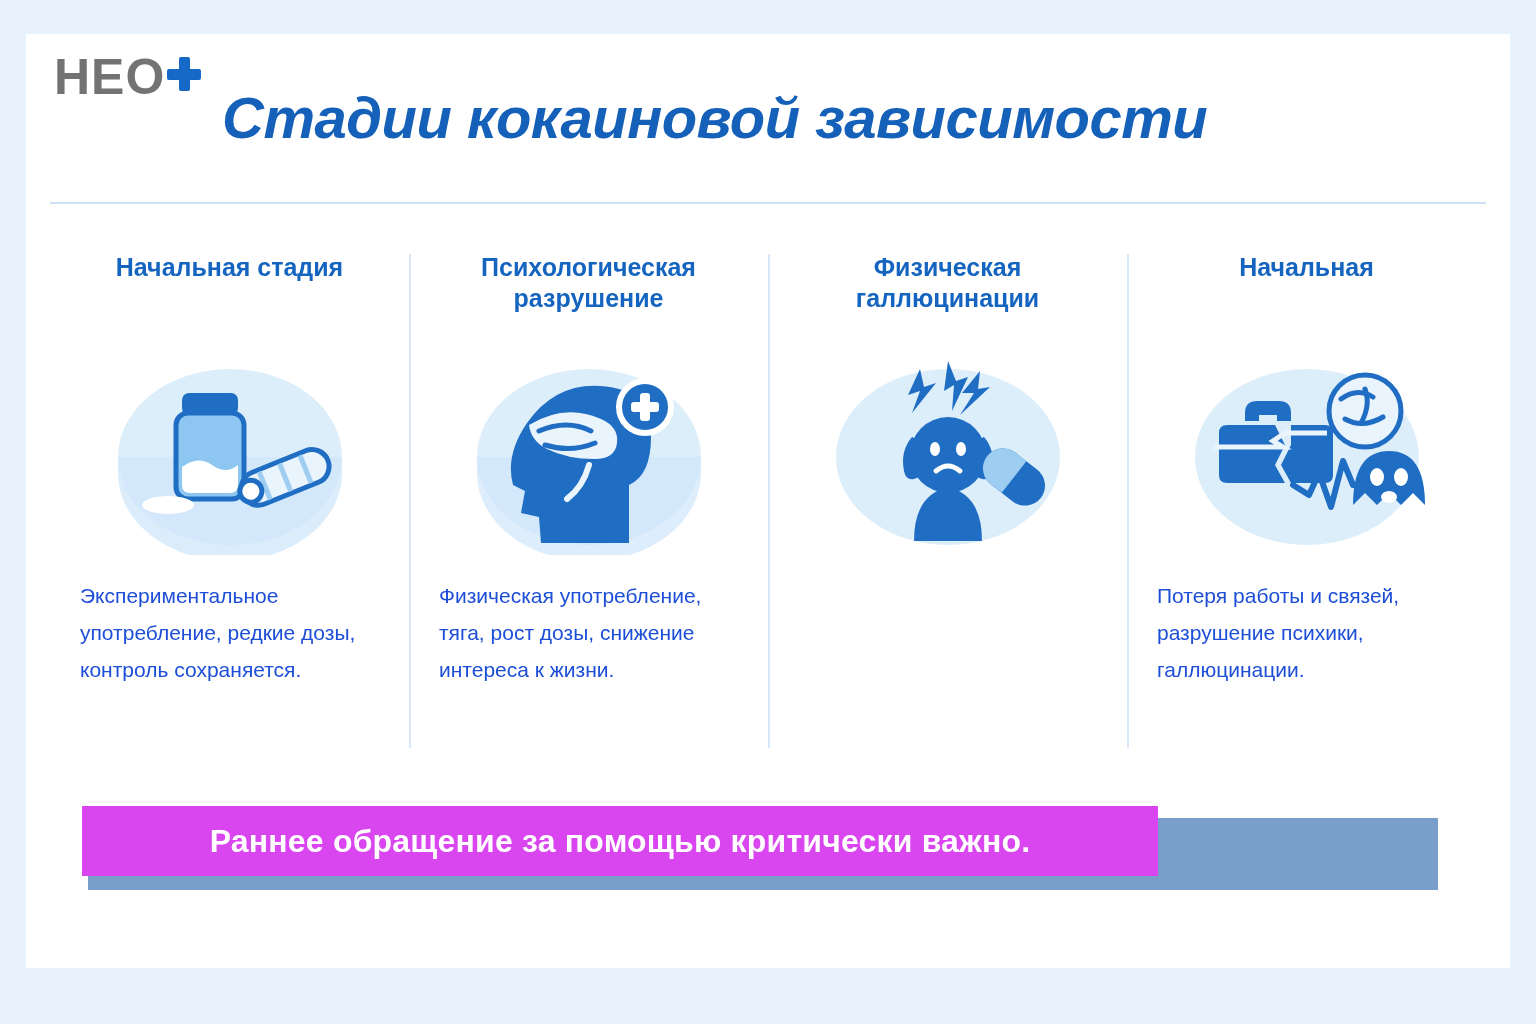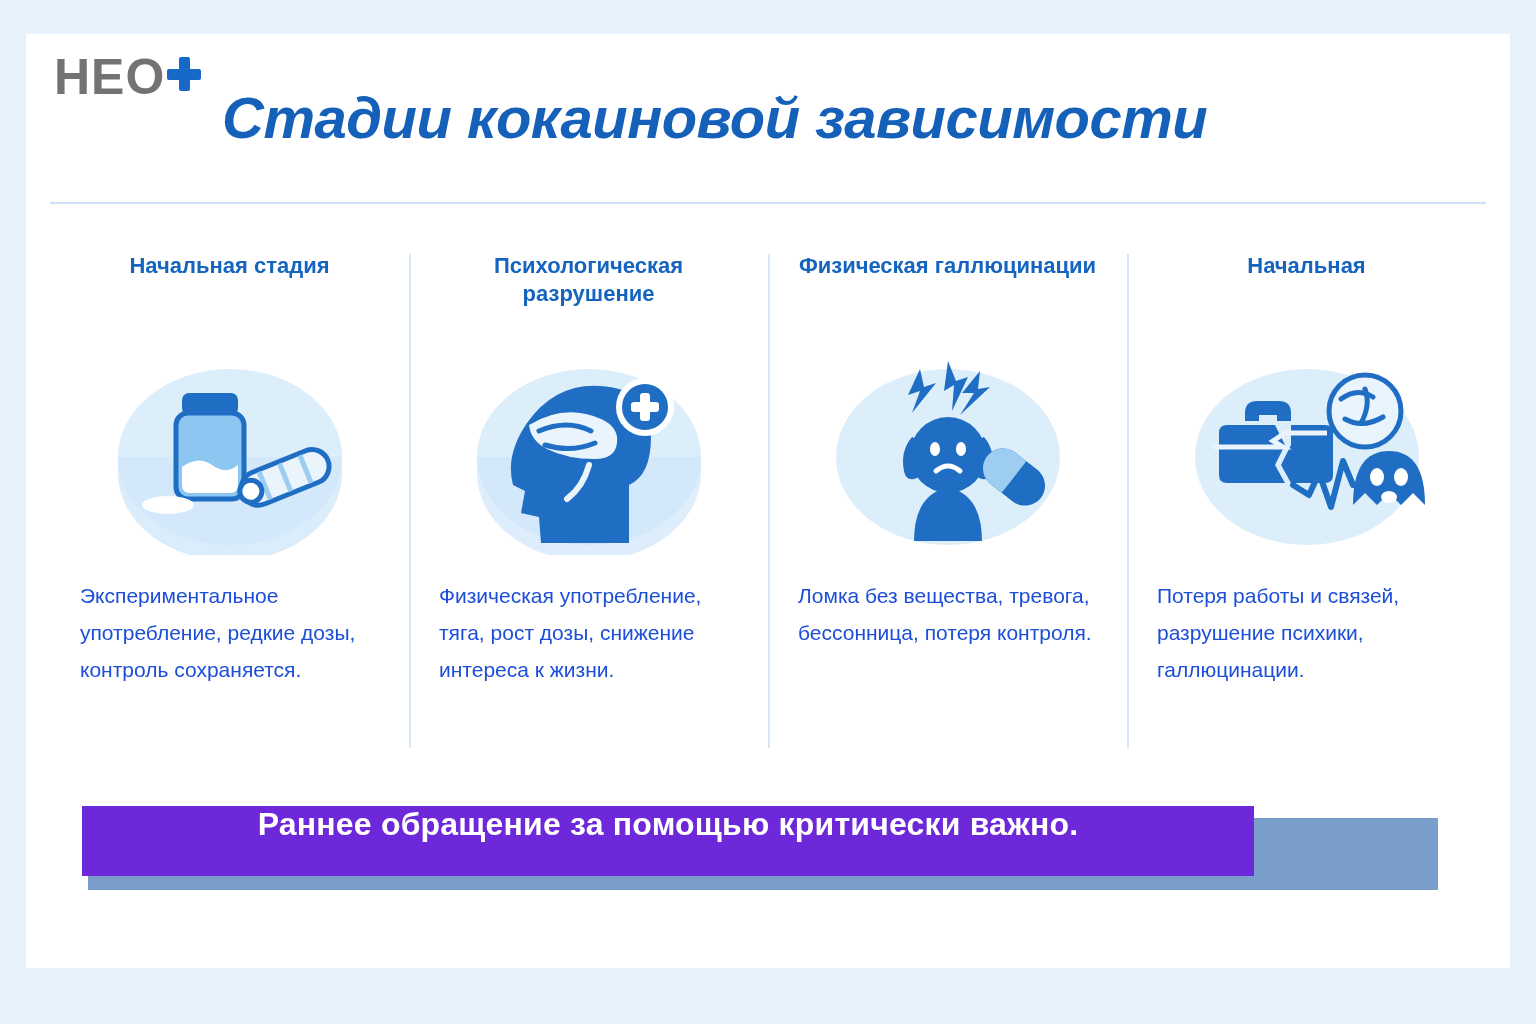--- a/index.html
+++ b/index.html
@@ -132,21 +132,21 @@
   .col + .col:before {
     content: "";
     position: absolute;
     left: 0;
     top: 14px;
     bottom: 12px;
     width: 2px;
     background: #d8e7f7;
   }
   .col-title {
-    font-size: 22px;
+    font-size: 25px;
     font-weight: bold;
     color: #1565c0;
     text-align: center;
     line-height: 1.25;
     min-height: 78px;
     margin-top: 12px;
   }
   .icon-wrap {
     margin-top: 10px;
     width: 250px;
@@ -173,25 +173,25 @@
     top: 784px;
     width: 1350px;
     height: 72px;
     background: #0d4f9e;
     opacity: 0.55;
   }
   .banner {
     position: absolute;
     left: 56px;
     top: 772px;
-    width: 1172px;
+    width: 1076px;
     height: 70px;
-    background: #6d28d9;
-    display: flex;
-    align-items: flex-start;
+    background: #d946ef;
+    display: flex;
+    align-items: center;
     justify-content: center;
   }
   .banner-text {
     color: #ffffff;
     font-size: 32px;
     font-weight: bold;
     letter-spacing: 0.2px;
   }
 </style>
 </head>
@@ -276,21 +276,20 @@
             <path d="M108 126 q12 -10 24 0" stroke="#ffffff" stroke-width="5" fill="none" stroke-linecap="round"></path>
             <path d="M84 92 q-12 14 -8 34 q2 10 10 8 q8 -2 6 -12 q-2 -16 6 -24 z" fill="#1f6ec4"></path>
             <path d="M156 92 q12 14 8 34 q-2 10 -10 8 q-8 -2 -6 -12 q2 -16 -6 -24 z" fill="#1f6ec4"></path>
             <path d="M86 196 q0 -46 34 -54 q34 8 34 54 z" fill="#1f6ec4"></path>
             <g transform="rotate(38 186 132)">
               <rect x="152" y="112" width="68" height="40" rx="20" fill="#1f6ec4"></rect>
               <path d="M152 132 a20 20 0 0 1 20 -20 l14 0 l0 40 l-14 0 a20 20 0 0 1 -20 -20 z" fill="#9ecdf2"></path>
             </g>
           </svg>
         </div>
-        <div class="col-desc">Ломка без вещества, тревога, бессонница, потеря контроля.</div>
       </div>
 
       <div class="col">
         <div class="col-title">Начальная</div>
         <div class="icon-wrap">
           <svg width="240" height="210" viewBox="0 0 240 210" aria-hidden="true">
             <ellipse cx="120" cy="112" rx="112" ry="88" fill="#ddeefb"></ellipse>
             <path d="M58 68 q0 -12 12 -12 l22 0 q12 0 12 12 l0 8 l-14 0 l0 -6 l-18 0 l0 6 l-14 0 z" fill="#1f6ec4"></path>
             <path d="M30 80 l58 0 l10 20 l-10 20 l10 18 l-58 0 q-8 0 -8 -8 l0 -42 q0 -8 8 -8 z" fill="#1f6ec4"></path>
             <path d="M104 80 l34 0 q8 0 8 8 l0 42 q0 8 -8 8 l-34 0 l-10 -18 l10 -20 z" fill="#1f6ec4"></path>

